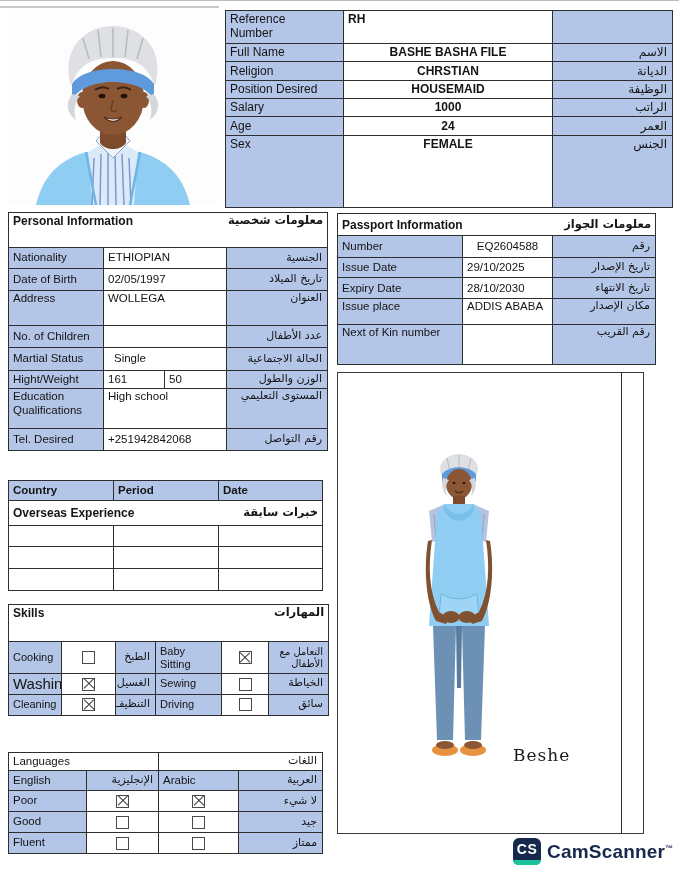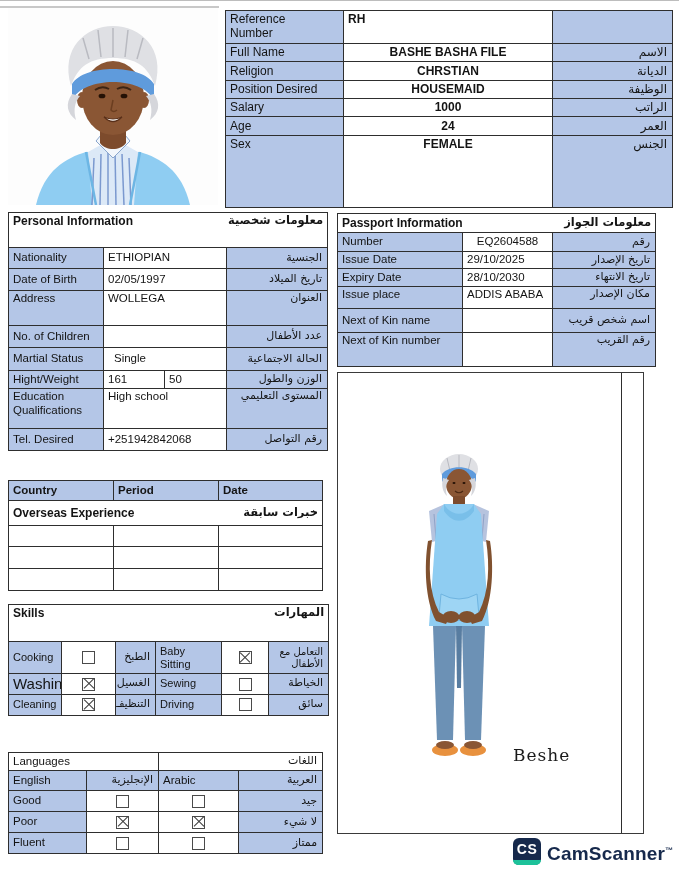--- a/index.html
+++ b/index.html
@@ -44,21 +44,21 @@
     position:absolute; left:337px; top:372px; width:305px; height:460px;
     border:1px solid #3a3a3a; background:#fff;
   }
   .photo-frame .inner-line { position:absolute; top:0; bottom:0; left:283px; width:1px; background:#2e2e2e; }
   .fullbody { position:absolute; left:61px; top:70px; width:120px; height:332px; }
   .photo-caption {
     position:absolute; left:175px; top:372px; font-family:"DejaVu Serif",serif;
     font-size:17px; letter-spacing:1px; color:#1a1a1a;
   }
 
-  .camscanner { position:absolute; left:513px; top:838px; display:flex; align-items:flex-end; }
+  .camscanner { position:absolute; left:513px; top:838px; display:flex; align-items:center; }
   .cs-badge {
     position:relative; display:inline-block; width:28px; height:27px; background:#16294c;
     border-radius:6px; color:#fff; font-weight:bold; font-size:14px; text-align:center;
     line-height:23px; letter-spacing:.5px;
   }
   .cs-badge::after { content:""; position:absolute; left:0; right:0; bottom:0; height:5px; background:#1dc29a; border-radius:0 0 6px 6px; }
   .cs-text { margin-left:6px; font-weight:bold; font-size:19px; color:#16294c; letter-spacing:.2px; }
   .cs-text sup { font-size:8px; }
 </style>
 </head>
@@ -235,25 +235,20 @@
     <tr style="height:18px">
       <td class="blue">Expiry Date</td>
       <td>28/10/2030</td>
       <td class="blue ar">تاريخ الانتهاء</td>
     </tr>
     <tr style="height:22px" class="vtop">
       <td class="blue">Issue place</td>
       <td>ADDIS ABABA</td>
       <td class="blue ar">مكان الإصدار</td>
     </tr>
-    <tr style="height:24px">
-      <td class="blue">Next of Kin name</td>
-      <td></td>
-      <td class="blue ar">اسم شخص قريب</td>
-    </tr>
     <tr style="height:34px" class="vtop">
       <td class="blue">Next of Kin number</td>
       <td></td>
       <td class="blue ar">رقم القريب</td>
     </tr>
   </tbody>
     </table>
 
   <table class="tbl" style="left:8px; top:480px; width:314px; height:110px;">
     <colgroup>
@@ -346,30 +341,30 @@
       <td colspan="2">Languages</td>
       <td colspan="2" class="ar">اللغات</td>
     </tr>
     <tr style="height:20px">
       <td class="blue">English</td>
       <td class="blue ar">الإنجليزية</td>
       <td class="blue">Arabic</td>
       <td class="blue ar">العربية</td>
     </tr>
     <tr style="height:21px">
-      <td class="blue">Good</td>
-      <td class="cbcell"><span class="checkbox"></span></td>
-      <td class="cbcell"><span class="checkbox"></span></td>
-      <td class="blue ar">جيد</td>
-    </tr>
-    <tr style="height:21px">
       <td class="blue">Poor</td>
       <td class="cbcell"><span class="checkbox checked"></span></td>
       <td class="cbcell"><span class="checkbox checked"></span></td>
       <td class="blue ar">لا شيء</td>
+    </tr>
+    <tr style="height:21px">
+      <td class="blue">Good</td>
+      <td class="cbcell"><span class="checkbox"></span></td>
+      <td class="cbcell"><span class="checkbox"></span></td>
+      <td class="blue ar">جيد</td>
     </tr>
     <tr style="height:21px">
       <td class="blue">Fluent</td>
       <td class="cbcell"><span class="checkbox"></span></td>
       <td class="cbcell"><span class="checkbox"></span></td>
       <td class="blue ar">ممتاز</td>
     </tr>
   </tbody>
     </table>
 

